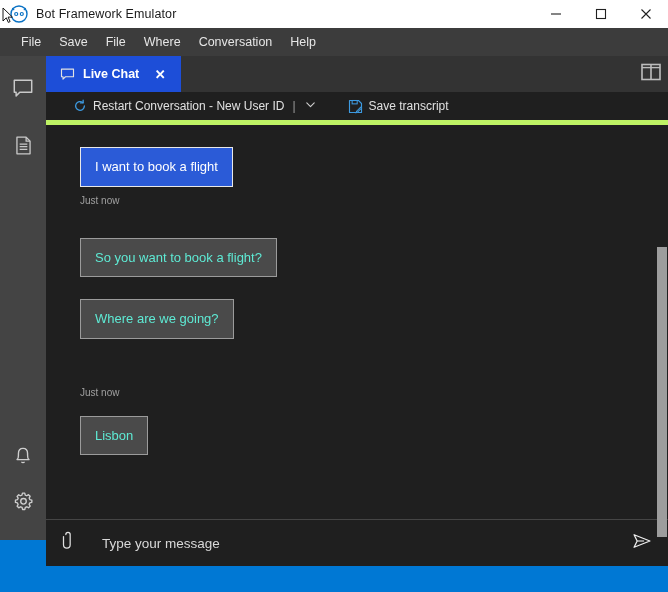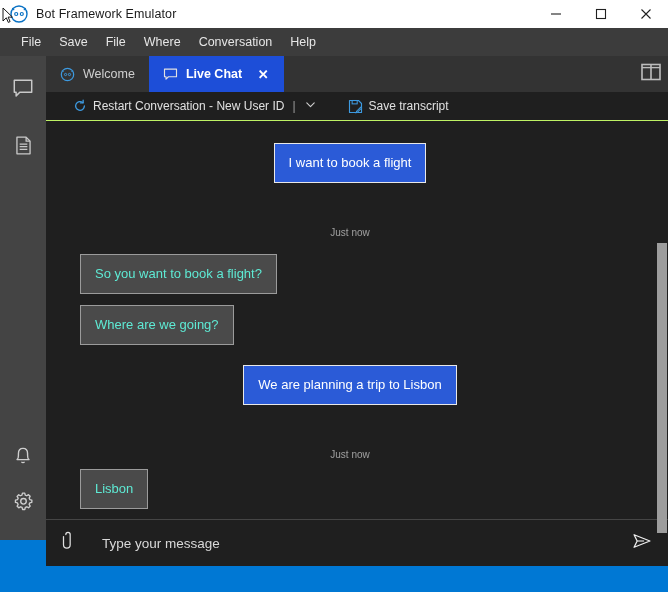--- a/index.html
+++ b/index.html
@@ -167,21 +167,21 @@
     justify-content: center;
   }
 
   
   .chat-toolbar {
     height: 28px;
     flex: 0 0 28px;
     background: #1f1f1f;
     display: flex;
     align-items: center;
-    border-bottom: 1px solid #bef264;
+    border-bottom: 5px solid #bef264;
     padding-left: 26px;
   }
   .toolbar-btn {
     display: flex;
     align-items: center;
     gap: 6px;
     font-size: 12px;
     color: #e0e0e0;
     white-space: nowrap;
   }
@@ -220,21 +220,21 @@
     padding: 22px 36px 10px 34px;
     display: flex;
     flex-direction: column;
     gap: 0;
     overflow: hidden;
   }
   .msg-row {
     display: flex;
     flex-direction: column;
   }
-  .msg-row.from-user { align-items: center; gap: 36px; }
+  .msg-row.from-user { align-items: flex-start; }
   .msg-row.from-bot { align-items: flex-start; }
 
   .bubble {
     font-size: 13px;
     line-height: 1.2;
     padding: 11px 14px;
     max-width: 74%;
     box-sizing: border-box;
   }
   .bubble.user {
@@ -410,31 +410,20 @@
             <circle cx="12" cy="11.8" r="2.9" fill="none" stroke="#cfcfcf" stroke-width="1.4"></circle>
           </svg>
         </span>
       </div>
       <div class="rail-bottom-strip"></div>
     </div>
 
     <div class="main">
 
       <div class="tabstrip">
-        <div class="tab">
-          <span class="tab-icon">
-            <svg viewBox="0 0 16 16" width="15" height="15">
-              <circle cx="8" cy="8" r="6.6" fill="none" stroke="#3d9ae0" stroke-width="1.3"></circle>
-              <circle cx="5.9" cy="8" r="1.2" fill="none" stroke="#3d9ae0" stroke-width="1"></circle>
-              <circle cx="10.1" cy="8" r="1.2" fill="none" stroke="#3d9ae0" stroke-width="1"></circle>
-              <path d="M3.8 5.2 L2.3 3.7 M12.2 5.2 L13.7 3.7" stroke="#3d9ae0" stroke-width="1" fill="none"></path>
-            </svg>
-          </span>
-          <span>Welcome</span>
-        </div>
 
         <div class="tab active">
           <span class="tab-icon">
             <svg viewBox="0 0 16 16" width="15" height="15">
               <path d="M1.6 2.2 H14.4 V10.4 H5.8 L3.2 13 V10.4 H1.6 Z" fill="none" stroke="#e2e2e2" stroke-width="1.2" stroke-linejoin="round"></path>
             </svg>
           </span>
           <span>Live Chat</span>
           <span class="tab-close">✕</span>
         </div>
@@ -499,21 +488,20 @@
 
           <div class="msg-gap-22"></div>
 
           <div class="msg-row from-bot">
             <div class="bubble bot">Where are we going?</div>
           </div>
 
           <div class="msg-gap-40"></div>
 
           <div class="msg-row from-user">
-            <div class="bubble user">We are planning a trip to Lisbon</div>
             <div class="timestamp">Just now</div>
           </div>
 
           <div class="msg-gap-18"></div>
 
           <div class="msg-row from-bot">
             <div class="bubble bot">Lisbon</div>
           </div>
 
         </div>

